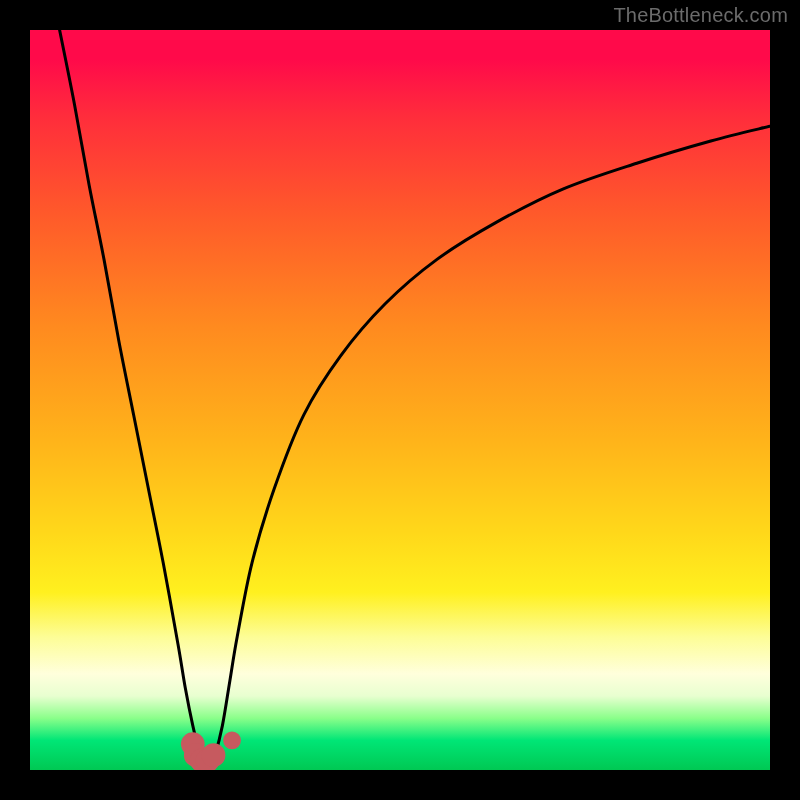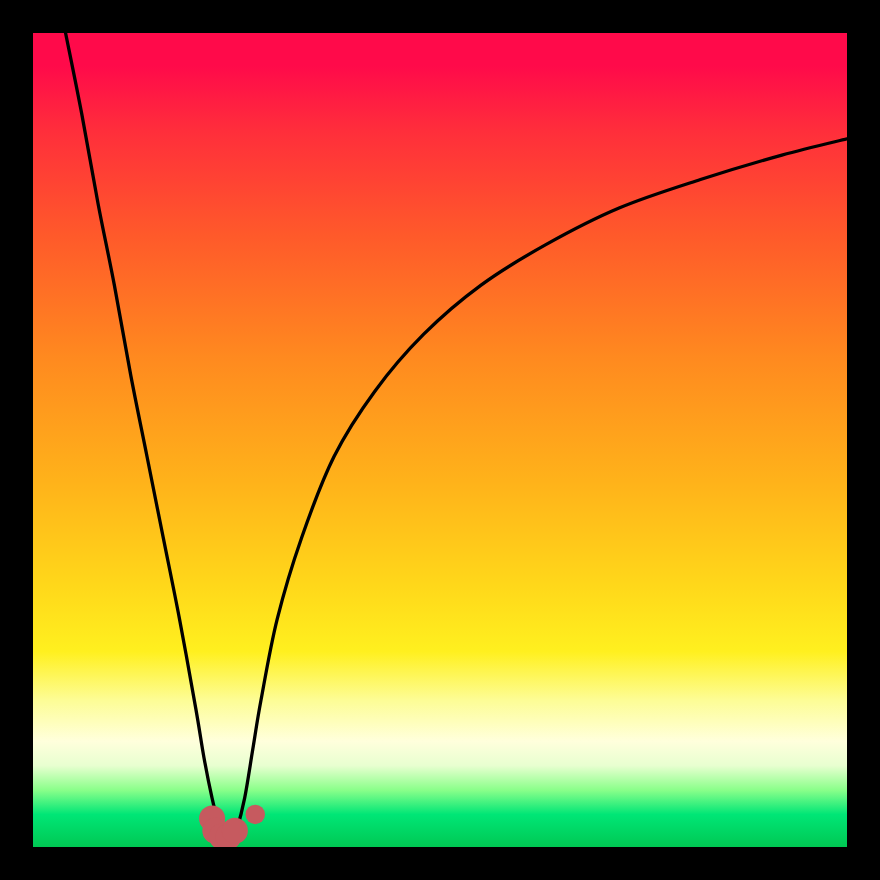--- a/index.html
+++ b/index.html
@@ -77,13 +77,14 @@
       <g id="markers-group">
           <circle cx="162.8" cy="714.1" r="11.84" fill="#c65a5f"></circle>
           <circle cx="165.76" cy="725.2" r="11.84" fill="#c65a5f"></circle>
           <circle cx="171.67999999999998" cy="730.38" r="11.84" fill="#c65a5f"></circle>
           <circle cx="177.6" cy="730.38" r="11.84" fill="#c65a5f"></circle>
           <circle cx="183.52" cy="725.2" r="11.84" fill="#c65a5f"></circle>
           <circle cx="202.02" cy="710.4" r="8.88" fill="#c65a5f"></circle>
         </g>
     </svg>
   </div>
+  <div class="watermark">TheBottleneck.com</div>
 </div>
 
 </body></html>

